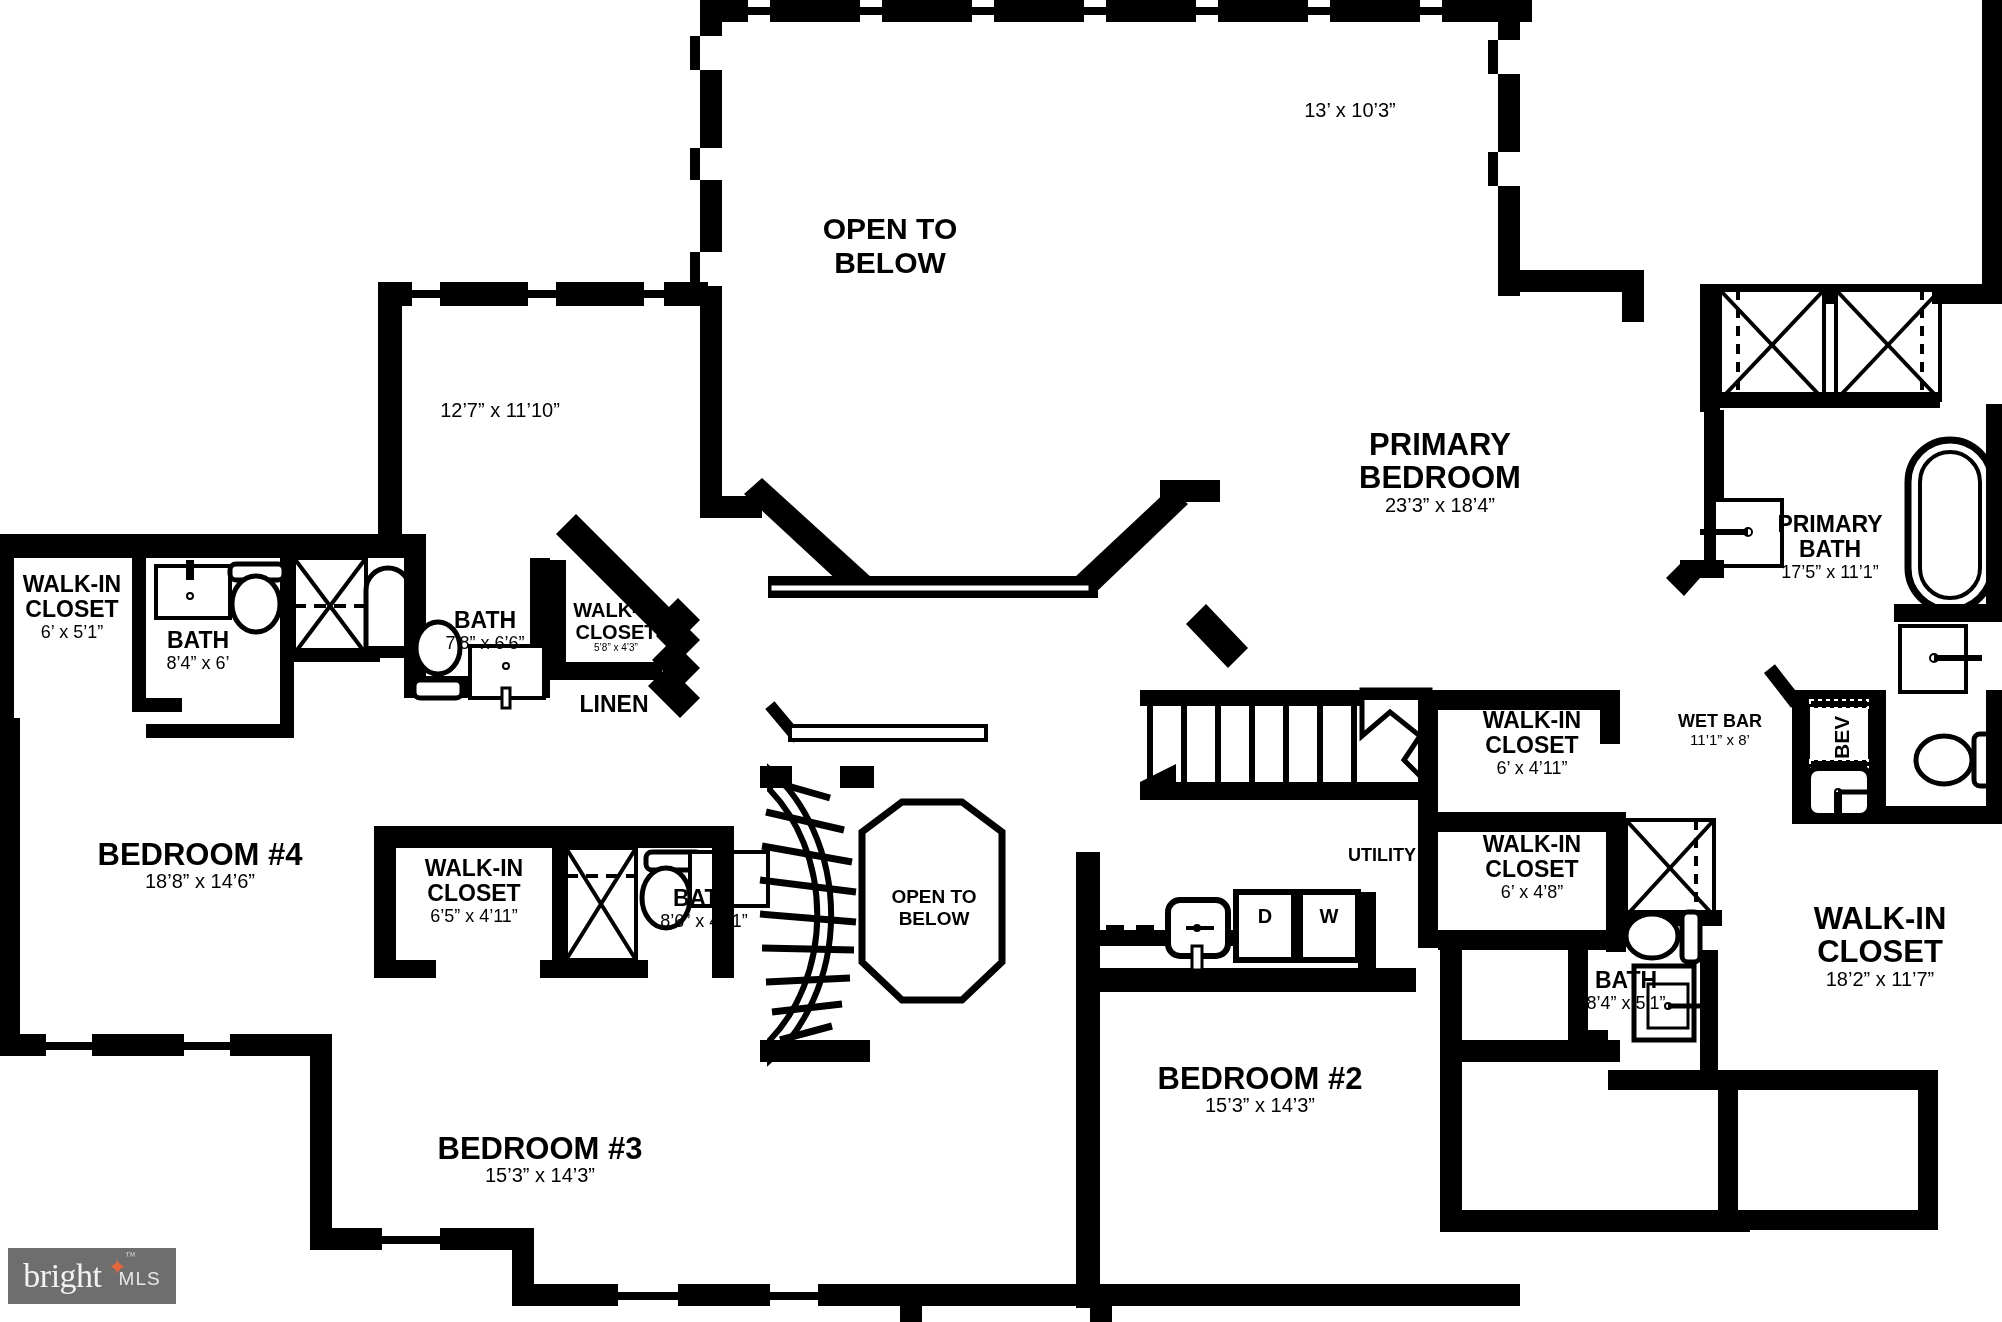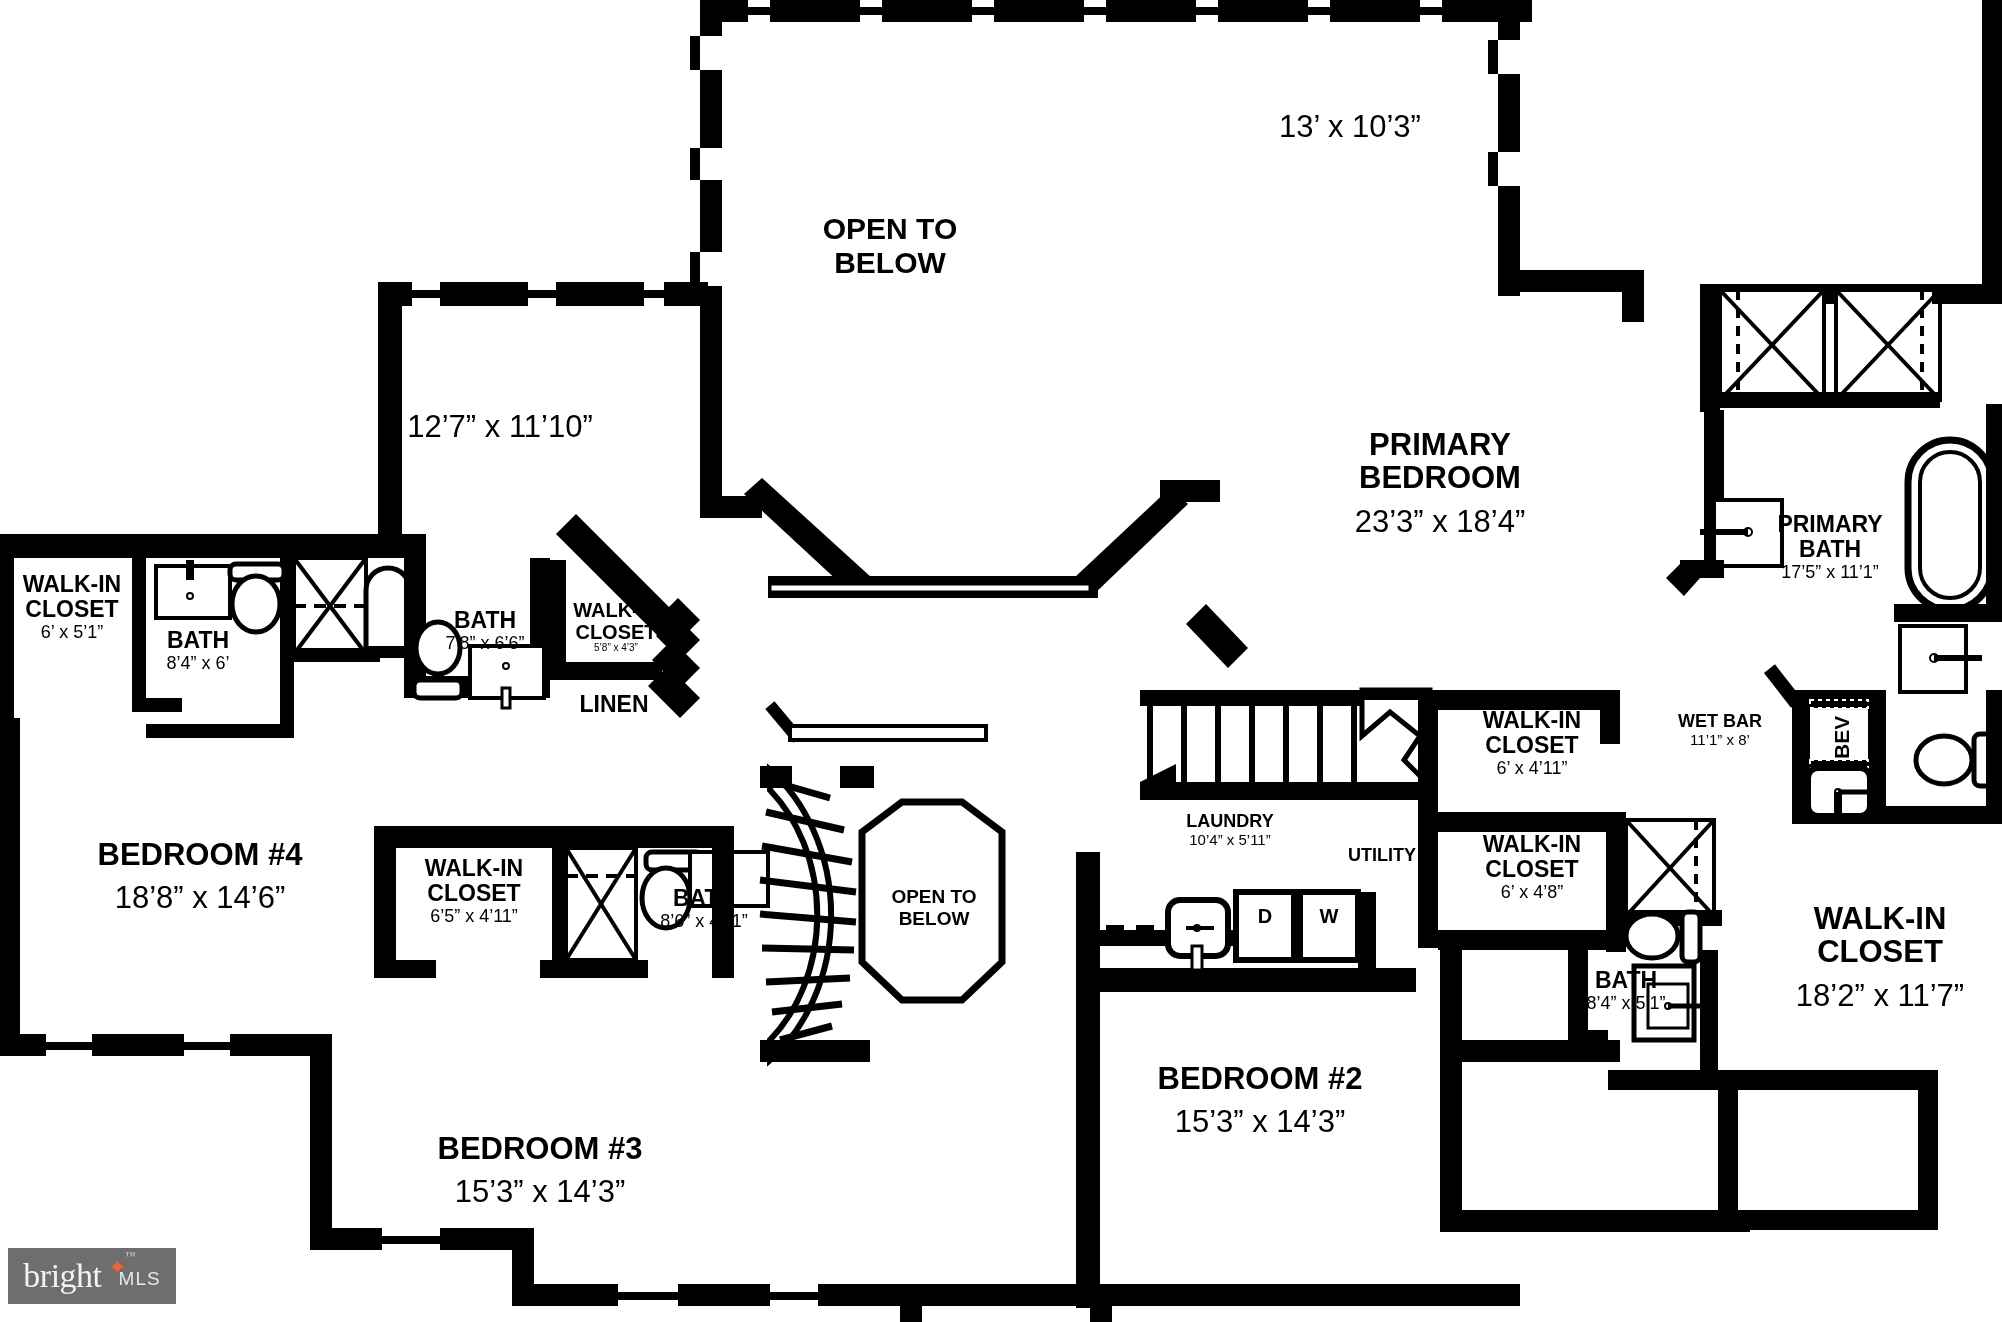--- a/index.html
+++ b/index.html
@@ -4,21 +4,21 @@
 <style>
   html,body{margin:0;padding:0;background:#ffffff;}
   body{font-family:"Liberation Sans",sans-serif;}
   #plan{position:relative;width:2002px;height:1322px;background:#fff;overflow:hidden;}
   #plan svg{position:absolute;left:0;top:0;}
   .lbl{position:absolute;text-align:center;color:#000;line-height:1.08;white-space:nowrap;}
   .r-name{display:block;}
   .r-dim{display:block;}
   
   .s-room .r-name{font-size:31px;font-weight:bold;}
-  .s-room .r-dim{font-size:31px;margin-top:10px;}
+  .s-room .r-dim{font-size:20px;margin-top:0;}
   .s-mid .r-name{font-size:18px;font-weight:bold;}
   .s-mid .r-dim{font-size:15px;margin-top:1px;}
   .s-sm .r-name{font-size:23px;font-weight:bold;}
   .s-sm .r-dim{font-size:18px;margin-top:1px;}
   .s-xs .r-name{font-size:20px;font-weight:bold;}
   .s-xs .r-dim{font-size:10px;margin-top:0px;}
   .s-otb .r-name{font-size:30px;font-weight:bold;line-height:1.12;}
   .s-otbs .r-name{font-size:19px;font-weight:bold;line-height:1.15;}
   .s-plain{font-size:23px;font-weight:bold;}
   .s-plain-sm{font-size:18px;font-weight:bold;}
@@ -367,24 +367,20 @@
   <div class="lbl s-room" style="left:370px;top:1132px;width:340px;">
     <span class="r-name">BEDROOM #3</span>
     <span class="r-dim">15’3” x 14’3”</span>
   </div>
 
   <div class="lbl s-room" style="left:1090px;top:1062px;width:340px;">
     <span class="r-name">BEDROOM #2</span>
     <span class="r-dim">15’3” x 14’3”</span>
   </div>
 
-  <div class="lbl s-mid" style="left:1100px;top:812px;width:260px;">
-    <span class="r-name">LAUNDRY</span>
-    <span class="r-dim">10’4” x 5’11”</span>
-  </div>
 
   <div class="lbl s-mid" style="left:1600px;top:712px;width:240px;">
     <span class="r-name">WET BAR</span>
     <span class="r-dim">11’1” x 8’</span>
   </div>
 
   <div class="lbl s-sm" style="left:2px;top:572px;width:140px;">
     <span class="r-name">WALK-IN</span>
     <span class="r-name">CLOSET</span>
     <span class="r-dim">6’ x 5’1”</span>

